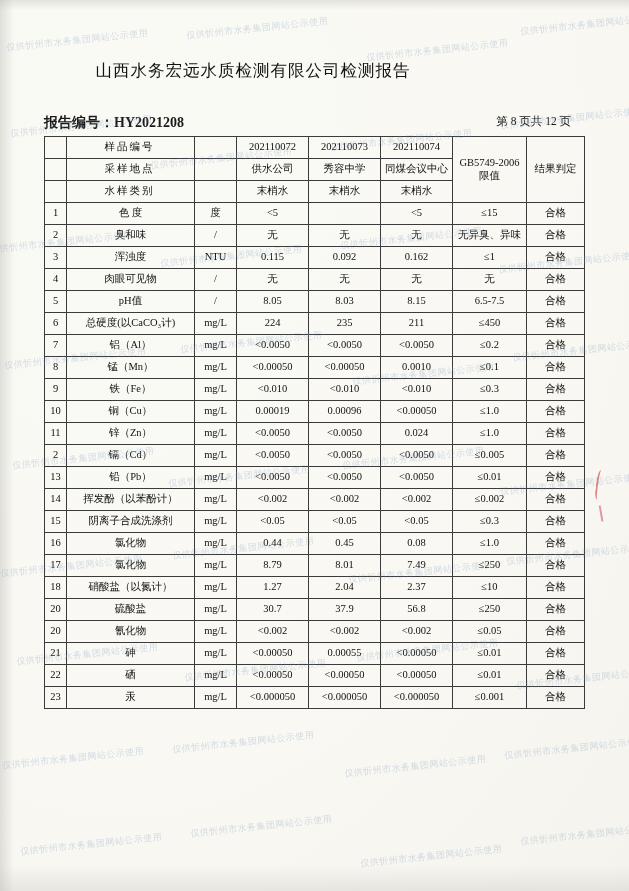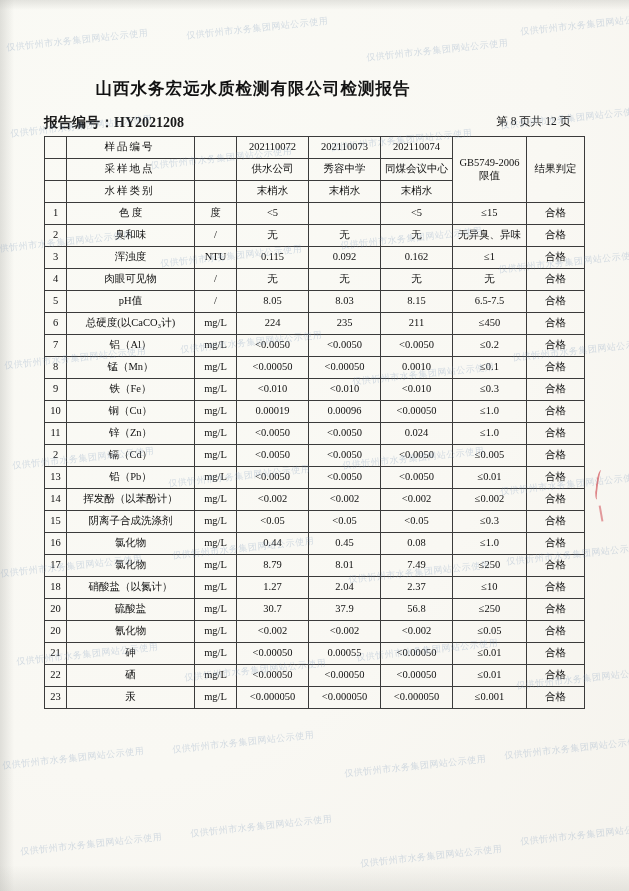--- a/index.html
+++ b/index.html
@@ -45,26 +45,26 @@
     white-space: nowrap;
     transform: rotate(-6deg);
   }
   #content {
     position: absolute;
     inset: 0;
     z-index: 2;
   }
   .doc-title {
     position: absolute;
-    top: 78px;
+    top: 60px;
     left: 0;
     width: 506px;
     text-align: center;
     font-size: 16.5px;
-    font-weight: bold;
+    font-weight: normal;
     letter-spacing: 1px;
     color: #121212;
   }
   .report-no {
     position: absolute;
     top: 114px;
     left: 44px;
     font-size: 14px;
     font-weight: bold;
   }

